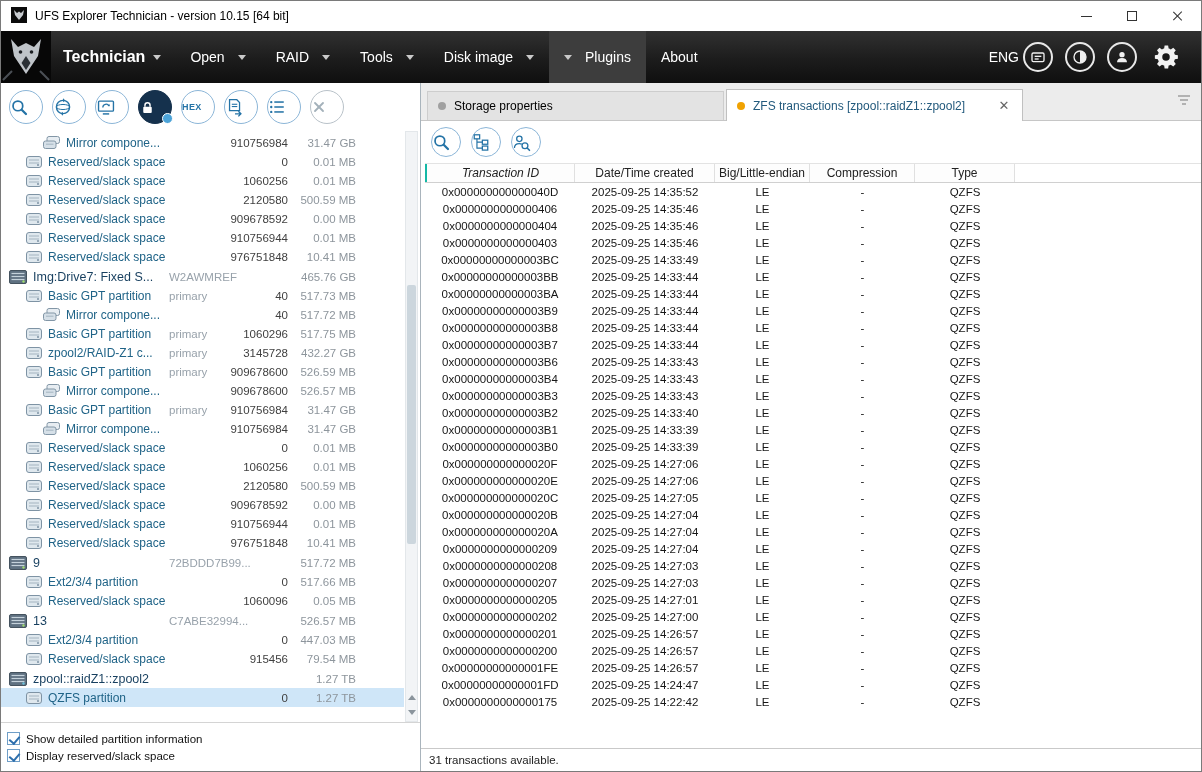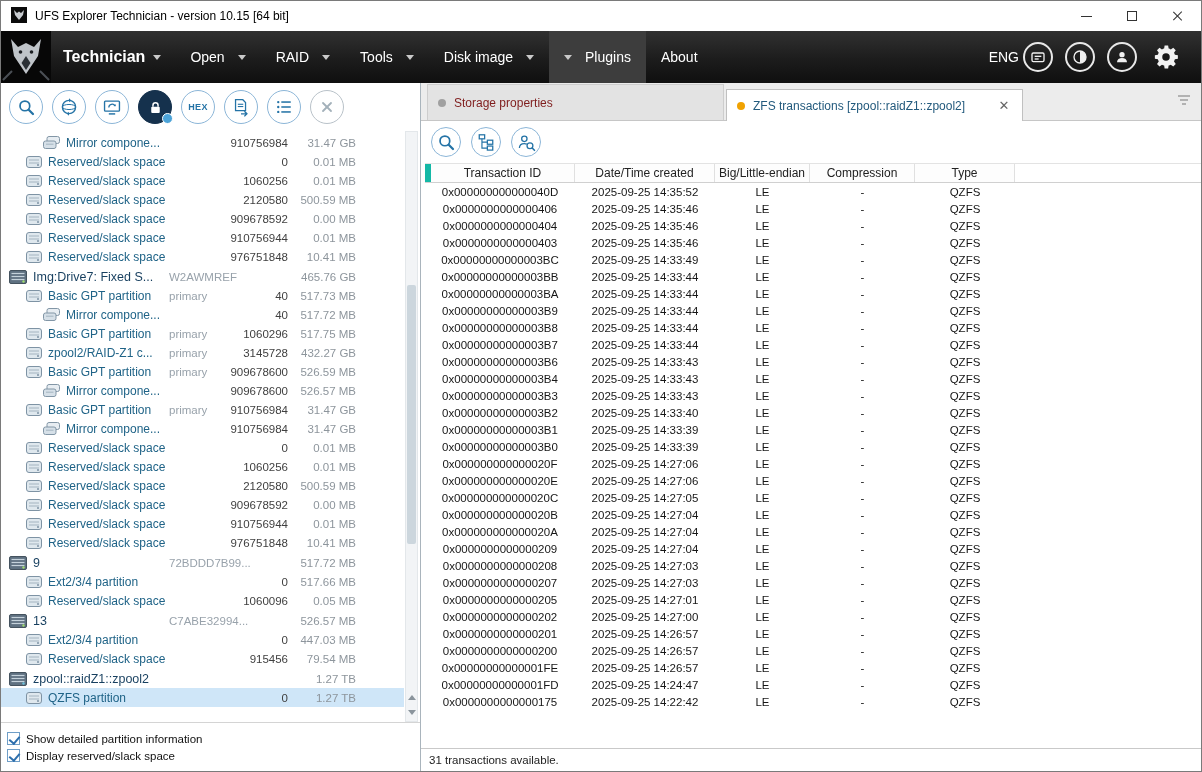--- a/index.html
+++ b/index.html
@@ -32,21 +32,21 @@
   .mb-icons{display:flex;align-items:center;gap:12px;}
   .mb-icon{width:30px;height:30px;border-radius:50%;border:2px solid #e8e8e8;display:flex;align-items:center;justify-content:center;}
   .mb-icon.noring{border:none;width:34px;height:34px;}
 
   
   .main{flex:1;display:flex;min-height:0;}
 
   
   .left-panel{width:420px;flex:0 0 420px;border-right:1px solid #a9b4bc;display:flex;flex-direction:column;min-height:0;background:#fff;}
   .left-toolbar{height:48px;flex:0 0 auto;display:flex;align-items:center;gap:9px;padding:0 8px;}
-  .circle-btn{width:34px;height:34px;border-radius:50%;border:1.6px solid #8cb6d8;background:#fff;display:flex;align-items:center;justify-content:center;position:relative;flex:0 0 auto;}
+  .circle-btn{width:34px;height:34px;border-radius:50%;border:1.6px solid #8cb6d8;background:#fff;display:flex;align-items:center;justify-content:flex-start;position:relative;flex:0 0 auto;}
   .circle-btn.dark{background:#15314d;border-color:#15314d;}
   .circle-btn.dark::after{content:"";position:absolute;right:-2px;bottom:-1px;width:9px;height:9px;border-radius:50%;background:#4ba3d8;border:1.5px solid #fff;}
   .circle-btn.gray{border-color:#b9c2c9;}
   .hex-label{font-size:9px;font-weight:bold;color:#2473a6;letter-spacing:.4px;}
 
   .tree{flex:1;position:relative;overflow:hidden;padding-top:2px;min-height:0;}
   .tree-rows{position:absolute;top:2px;left:0;right:16px;bottom:0;}
   .tree-row{height:19px;display:flex;align-items:center;position:relative;white-space:nowrap;}
   .tree-row.selected{background:#cfe6f8;}
   .tree-row.root{margin-top:1px;}
@@ -68,34 +68,34 @@
 
   .tree-footer{flex:0 0 auto;border-top:1px solid #d4d4d4;padding:9px 6px;display:flex;flex-direction:column;gap:4px;background:#fff;}
   .cb-row{display:flex;align-items:center;gap:6px;font-size:11.5px;color:#111;}
   .checkbox{width:13px;height:13px;border:1px solid #6f9ec7;background:#fff;position:relative;flex:0 0 auto;}
   .checkbox.checked::after{content:"";position:absolute;left:3px;top:0.5px;width:5px;height:8px;border:solid #2d6fad;border-width:0 2px 2px 0;transform:rotate(40deg);}
 
   
   .right-panel{flex:1;display:flex;flex-direction:column;min-width:0;background:#fff;}
   .tabbar{height:38px;flex:0 0 auto;background:#ececec;border-bottom:1px solid #c6c6c6;display:flex;align-items:flex-end;padding:0 6px;position:relative;}
   .tab-strip{display:flex;align-items:flex-end;height:100%;}
-  .tab{height:36px;width:297px;display:flex;align-items:center;gap:8px;padding:0 10px;font-size:12px;background:#e3e3e3;border:1px solid #cdcdcd;border-bottom:none;color:#7f1d1d;margin-right:2px;cursor:default;}
+  .tab{height:29px;width:297px;display:flex;align-items:center;gap:8px;padding:0 10px;font-size:12px;background:#e3e3e3;border:1px solid #cdcdcd;border-bottom:none;color:#000000;margin-right:2px;cursor:default;}
   .tab.active{background:#fff;color:#235a7d;height:32px;margin-bottom:-1px;border-color:#c0c0c0;}
   .tab-dot{width:8px;height:8px;border-radius:50%;flex:0 0 auto;}
   .tab-label{overflow:hidden;text-overflow:ellipsis;white-space:nowrap;}
   .tab-close{margin-left:auto;color:#666;font-size:13px;width:16px;text-align:center;}
   .tab-menu{position:absolute;right:10px;top:11px;}
 
   .panel-toolbar{height:42px;flex:0 0 auto;display:flex;align-items:center;gap:10px;padding:0 10px;background:#fff;}
   .panel-toolbar .circle-btn{width:30px;height:30px;}
 
   .table-wrap{flex:1;min-height:0;padding-left:4px;background:#fff;overflow:hidden;}
   .t-header{display:grid;grid-template-columns:150px 140px 95px 105px 100px;height:20px;border-top:1px solid #e3e3e3;border-bottom:1px solid #d0d0d0;}
   .t-hcell{display:flex;align-items:center;justify-content:center;font-size:12px;color:#222;border-right:1px solid #e0e0e0;background:#fdfdfd;}
-  .t-hcell:first-child{border-left:6px solid #14b8a6;}
+  .t-hcell:first-child{border-left:2px solid #14b8a6;font-style:italic;}
   .t-row{display:grid;grid-template-columns:150px 140px 95px 105px 100px;height:17px;}
   .t-cell{display:flex;align-items:center;justify-content:center;font-size:11.5px;color:#161616;}
 
   .statusbar{flex:0 0 auto;height:23px;border-top:1px solid #c9c9c9;display:flex;align-items:center;padding:0 8px;font-size:11.5px;color:#222;background:#fff;}
 </style>
 </head>
 <body>
 
 <div class="app">
 

